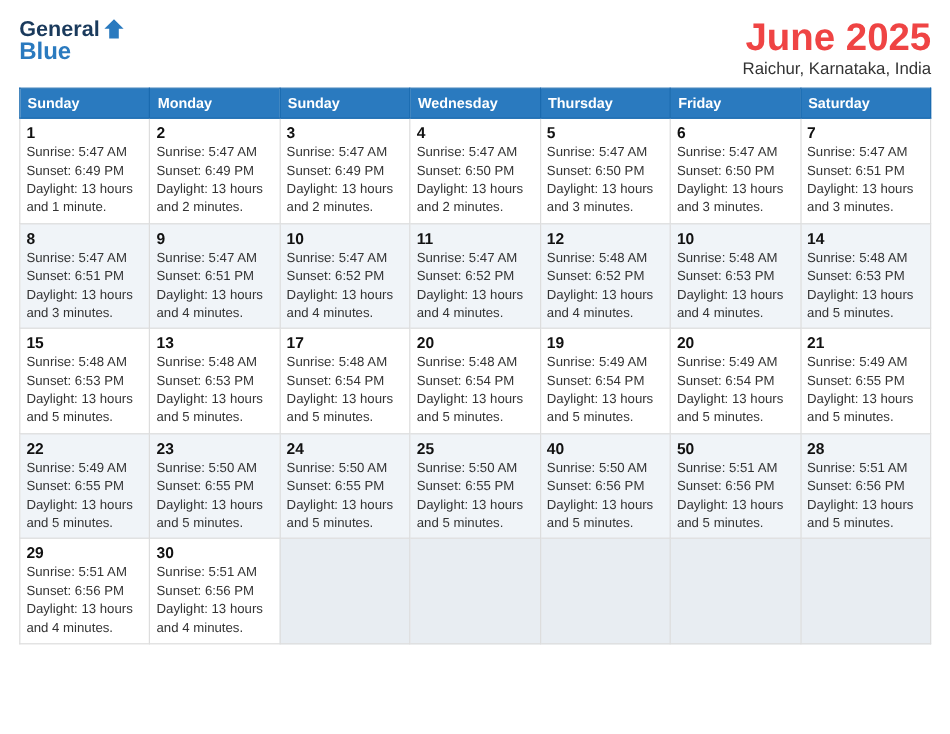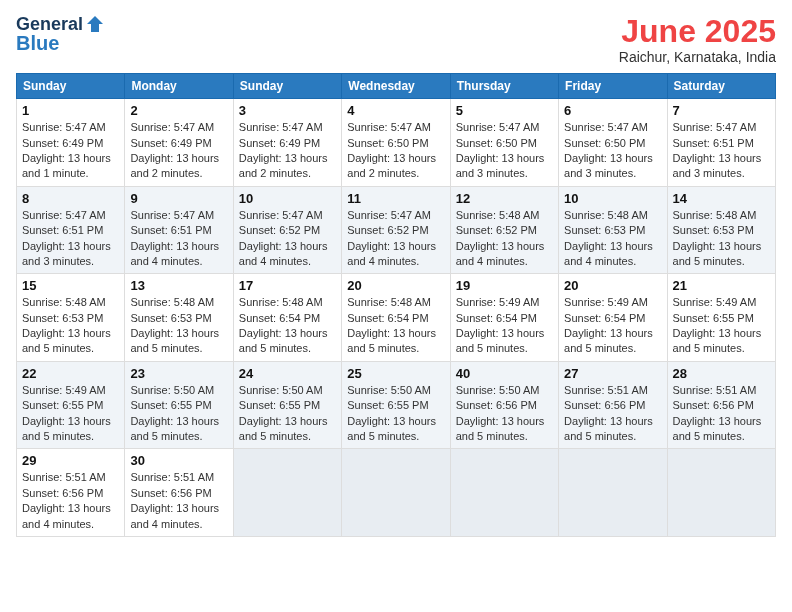--- a/index.html
+++ b/index.html
@@ -240,21 +240,21 @@
           </td>
           <td>
             <span class="day-number">25</span>
             <div class="day-info">Sunrise: 5:50 AM<br>Sunset: 6:55 PM<br>Daylight: 13 hours and 5 minutes.</div>
           </td>
           <td>
             <span class="day-number">40</span>
             <div class="day-info">Sunrise: 5:50 AM<br>Sunset: 6:56 PM<br>Daylight: 13 hours and 5 minutes.</div>
           </td>
           <td>
-            <span class="day-number">27</span>
+            <span class="day-number">50</span>
             <div class="day-info">Sunrise: 5:51 AM<br>Sunset: 6:56 PM<br>Daylight: 13 hours and 5 minutes.</div>
           </td>
           <td>
             <span class="day-number">28</span>
             <div class="day-info">Sunrise: 5:51 AM<br>Sunset: 6:56 PM<br>Daylight: 13 hours and 5 minutes.</div>
           </td>
         </tr>
         <tr>
           <td>
             <span class="day-number">29</span>

